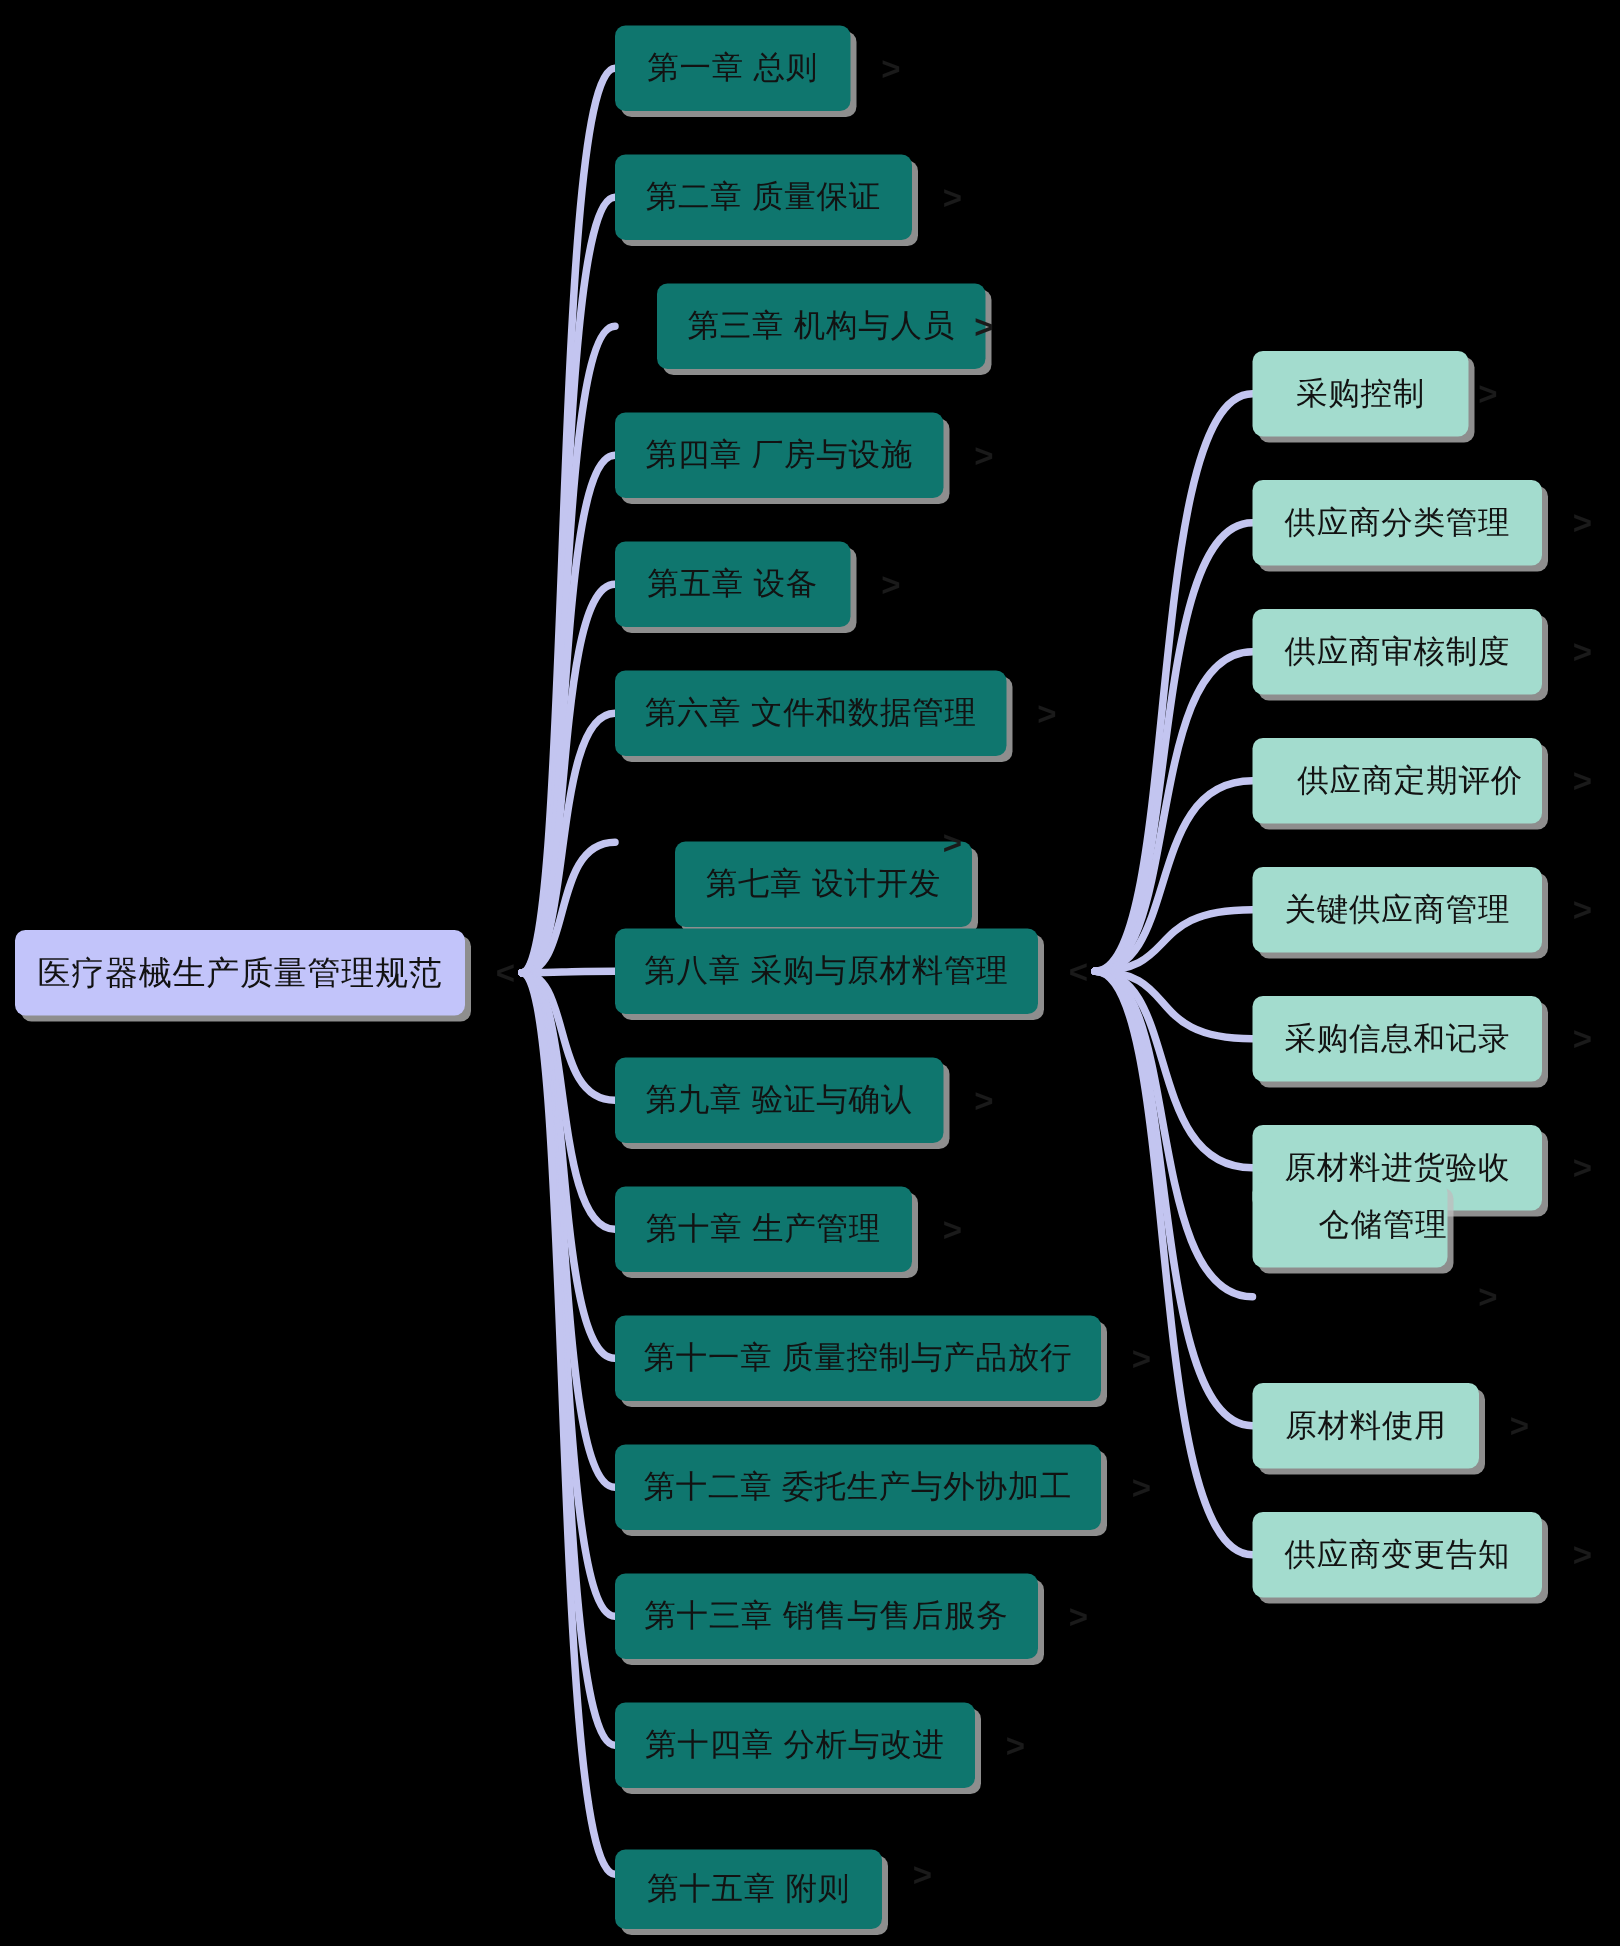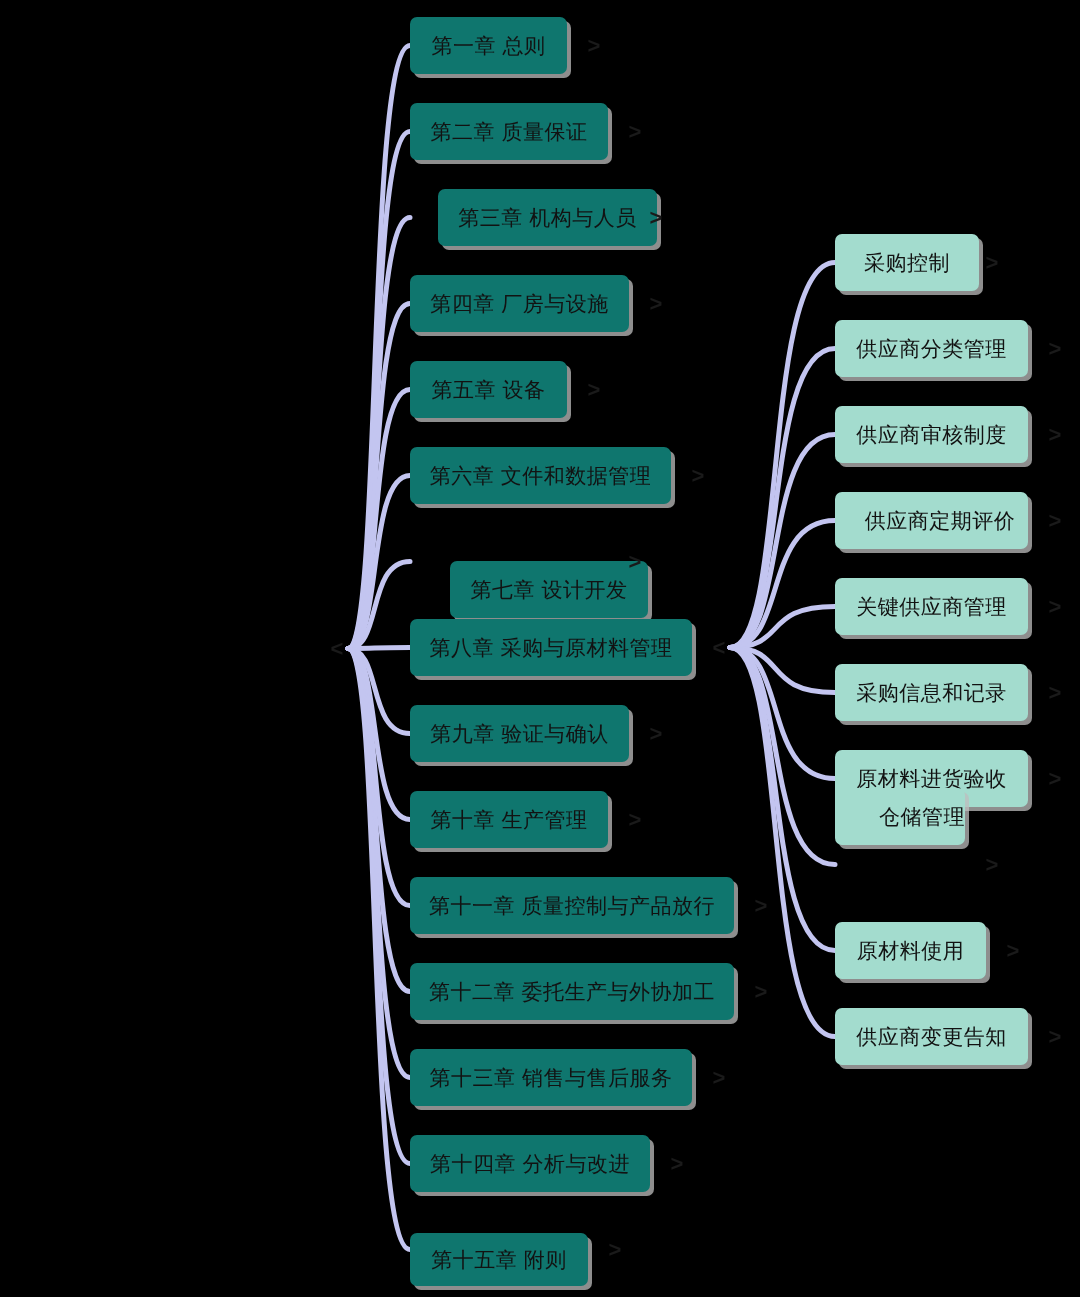--- a/index.html
+++ b/index.html
@@ -93,20 +93,23 @@
         <path d="M730,647.5 C787.75,647.5 761.5,520.5 835,520.5"></path>
         <path d="M730,647.5 C787.75,647.5 761.5,606.5 835,606.5"></path>
         <path d="M730,647.5 C787.75,647.5 761.5,692.5 835,692.5"></path>
         <path d="M730,647.5 C787.75,647.5 761.5,778.5 835,778.5"></path>
         <path d="M730,647.5 C787.75,647.5 761.5,864.5 835,864.5"></path>
         <path d="M730,647.5 C787.75,647.5 761.5,950.5 835,950.5"></path>
         <path d="M730,647.5 C787.75,647.5 761.5,1036.5 835,1036.5"></path>
       </g>
   </svg>
 
+  <div class="node root" id="root-node" style="left: 10px; top: 620px; width: 300px; height: 57px;">
+    <span>医疗器械生产质量管理规范</span>
+  </div>
   <div class="toggle" id="root-toggle" style="left: 324px; top: 635.5px;">&lt;</div>
 
   <div id="chapters-layer">
       <div class="node level1" style="left: 410px; top: 17px; width: 157px; height: 57px;">
         <span>第一章 总则</span>
       </div>
       <div class="toggle" style="left: 581px; top: 32.5px;">&gt;</div>
       <div class="node level1" style="left: 410px; top: 103px; width: 198px; height: 57px;">
         <span>第二章 质量保证</span>
       </div>

